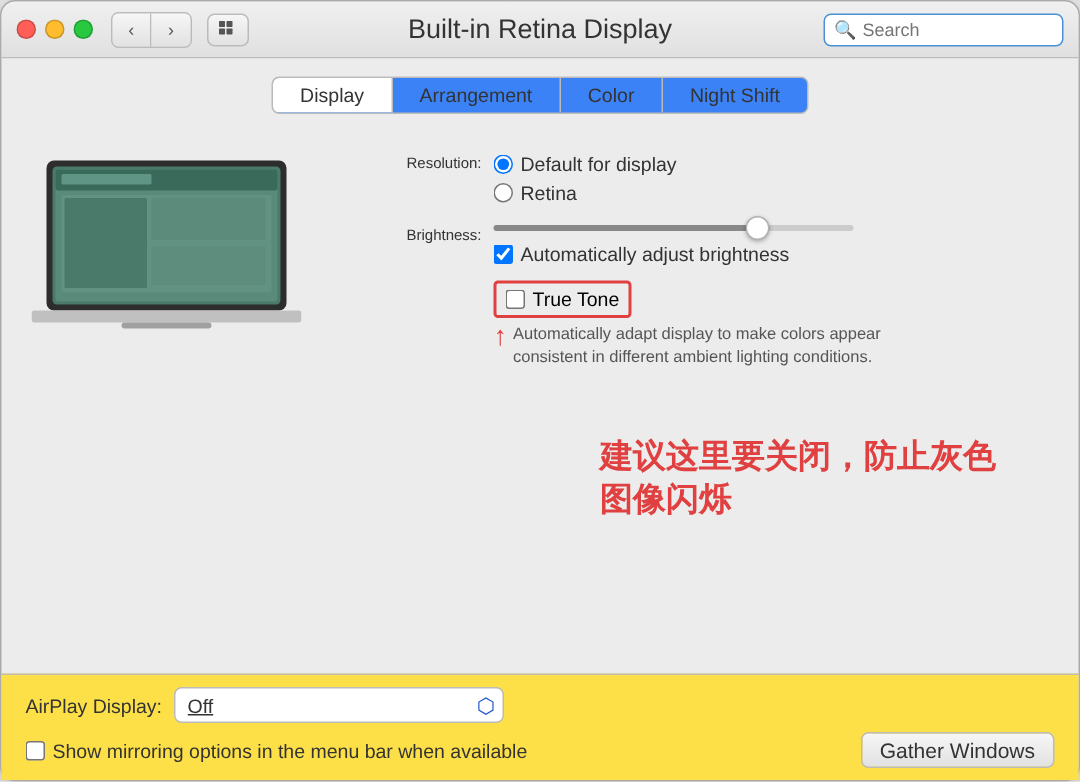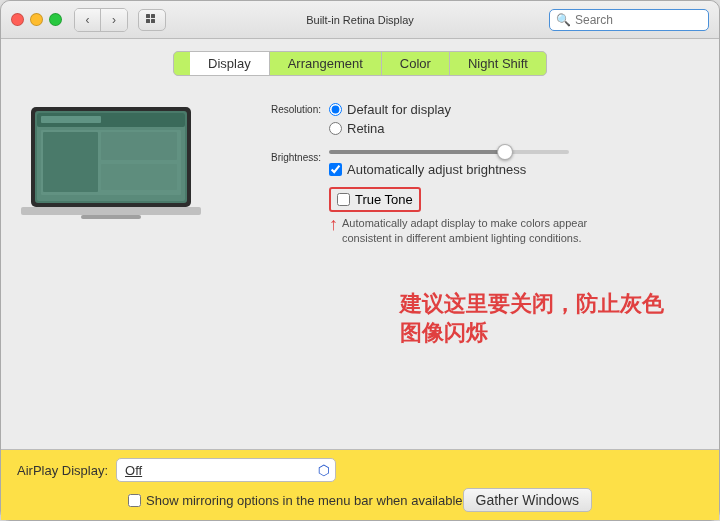--- a/index.html
+++ b/index.html
@@ -89,21 +89,21 @@
       align-items: center;
       justify-content: center;
       font-size: 11px;
       color: #555;
     }
 
     .titlebar-title {
       position: absolute;
       left: 50%;
       transform: translateX(-50%);
-      font-size: 11px;
+      font-size: 18px;
       font-weight: 500;
       color: #333;
     }
 
     .search-box {
       margin-left: auto;
       display: flex;
       align-items: center;
       background: white;
       border: 1.5px solid #4a90d9;
@@ -141,22 +141,21 @@
       display: flex;
       justify-content: center;
       margin-bottom: 16px;
     }
 
     .tab-group {
       display: flex;
       border: 1px solid #bbb;
       border-radius: 5px;
       overflow: hidden;
-      background: #bef264;
-      padding-left: 16px;
+      background: #3b82f6;
     }
 
     .tab {
       padding: 4px 18px;
       font-size: 13px;
       cursor: pointer;
       color: #333;
       background: transparent;
       border: none;
       border-right: 1px solid #bbb;
@@ -335,21 +334,21 @@
       top: 50%;
       transform: translateY(-50%);
       pointer-events: none;
       color: #2255cc;
       font-size: 14px;
     }
 
     .mirror-row {
       display: flex;
       align-items: center;
-      justify-content: center;
+      justify-content: space-between;
     }
 
     .mirror-label-wrap {
       display: flex;
       align-items: center;
       gap: 5px;
       font-size: 13px;
       color: #333;
     }
 

